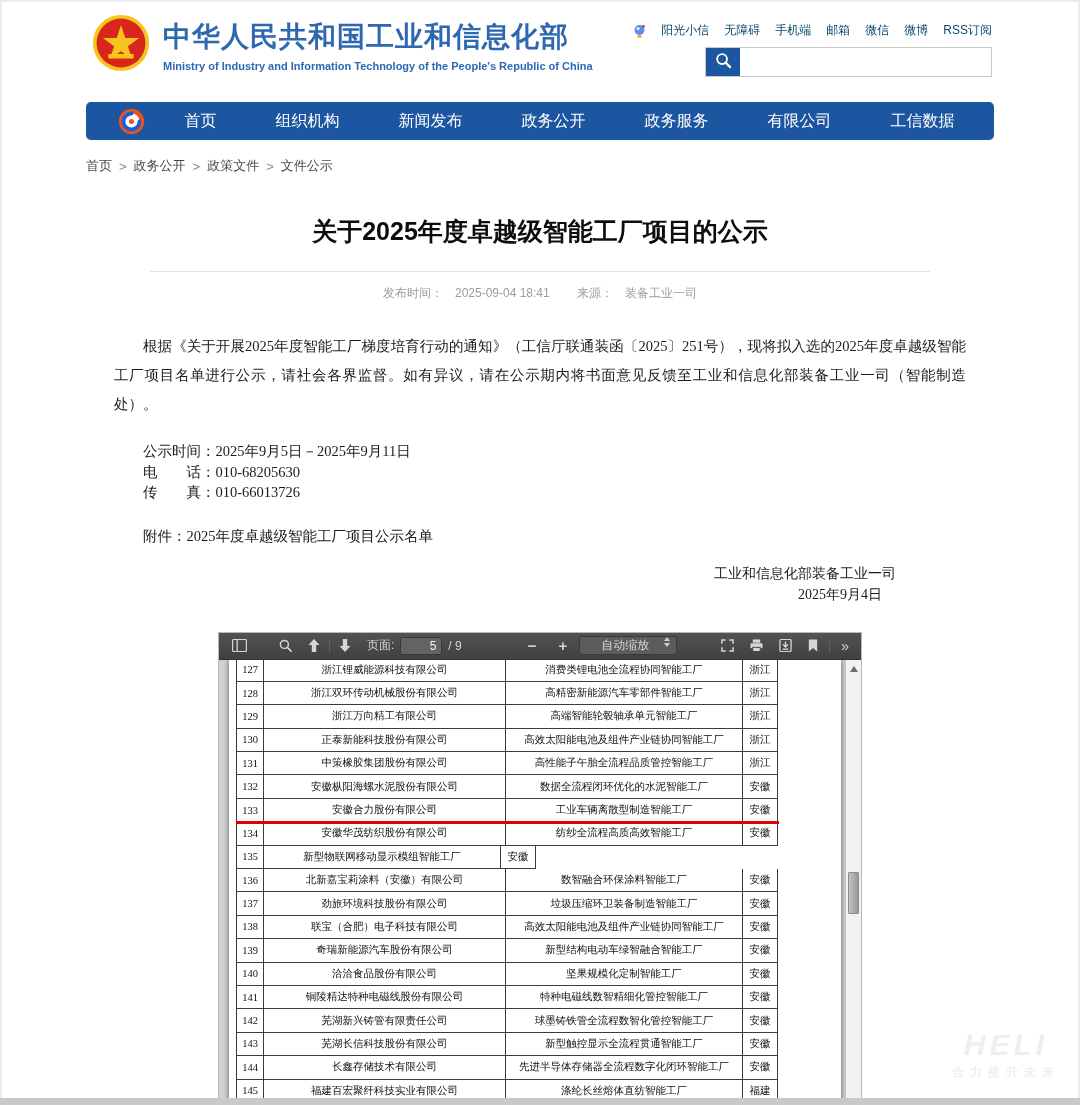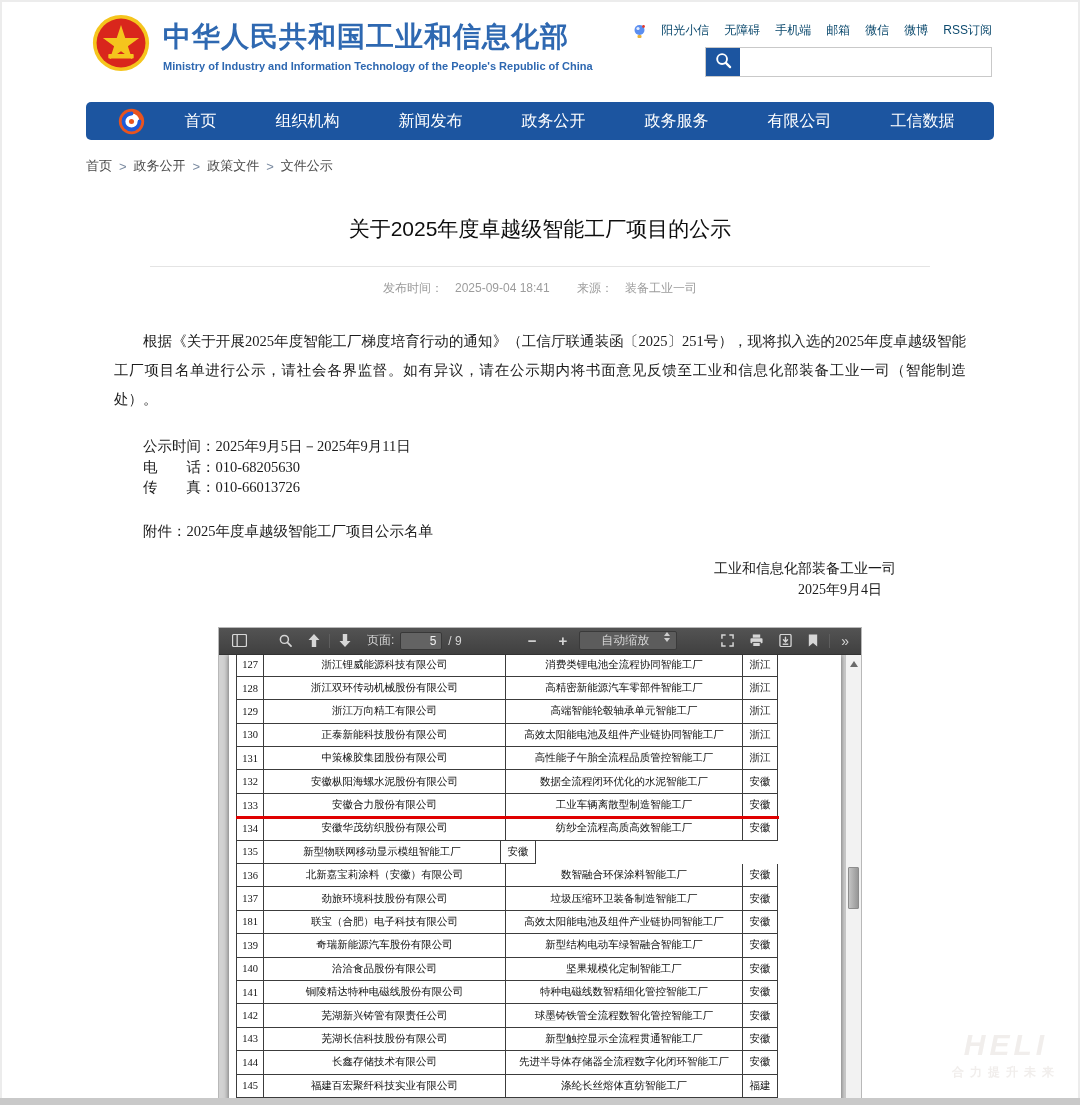--- a/index.html
+++ b/index.html
@@ -35,21 +35,21 @@
   .nav-logo { width:27px; height:27px; margin-left:32px; }
   .nav-items { flex:1; display:flex; justify-content:space-around; align-items:center; padding:0 10px; }
   .nav-item { color:#fff; font-size:16px; cursor:pointer; white-space:nowrap; }
 
   
   .breadcrumb { margin:17px 86px 0; font-size:13px; color:#4a4a4a; display:flex; gap:7px; align-items:center; }
   .crumb { cursor:pointer; }
   .crumb-sep { color:#7a8aa0; }
 
   
-  .article-title { margin-top:40px; text-align:center; font-size:21px; font-weight:normal; color:#0d0d0d; }
+  .article-title { margin-top:40px; text-align:center; font-size:25px; font-weight:bold; color:#0d0d0d; }
   .title-rule { margin:23px 150px 0; border-top:1px solid #e4e4e4; }
   .article-meta { margin-top:13px; text-align:center; font-size:12px; color:#9c9c9c; }
   .article-meta span { margin:0 6px; }
 
   .body-text { margin:30px 86px 0; padding:0 28px; font-family:"Liberation Serif", serif;
                font-size:14.5px; color:#1b1b1b; }
   .para { line-height:29px; text-indent:2em; text-align:justify; }
   .info-lines { margin-top:22px; }
   .info-line { line-height:20.5px; text-indent:2em; }
   .attach-line { margin-top:23px; text-indent:2em; line-height:20px; }
@@ -370,21 +370,21 @@
             <div class="t-cell c-project">数智融合环保涂料智能工厂</div>
             <div class="t-cell c-prov">安徽</div>
           </div>
           <div class="t-row">
             <div class="t-cell c-no">137</div>
             <div class="t-cell c-company">劲旅环境科技股份有限公司</div>
             <div class="t-cell c-project">垃圾压缩环卫装备制造智能工厂</div>
             <div class="t-cell c-prov">安徽</div>
           </div>
           <div class="t-row">
-            <div class="t-cell c-no">181</div>
+            <div class="t-cell c-no">138</div>
             <div class="t-cell c-company">联宝（合肥）电子科技有限公司</div>
             <div class="t-cell c-project">高效太阳能电池及组件产业链协同智能工厂</div>
             <div class="t-cell c-prov">安徽</div>
           </div>
           <div class="t-row">
             <div class="t-cell c-no">139</div>
             <div class="t-cell c-company">奇瑞新能源汽车股份有限公司</div>
             <div class="t-cell c-project">新型结构电动车绿智融合智能工厂</div>
             <div class="t-cell c-prov">安徽</div>
           </div>

